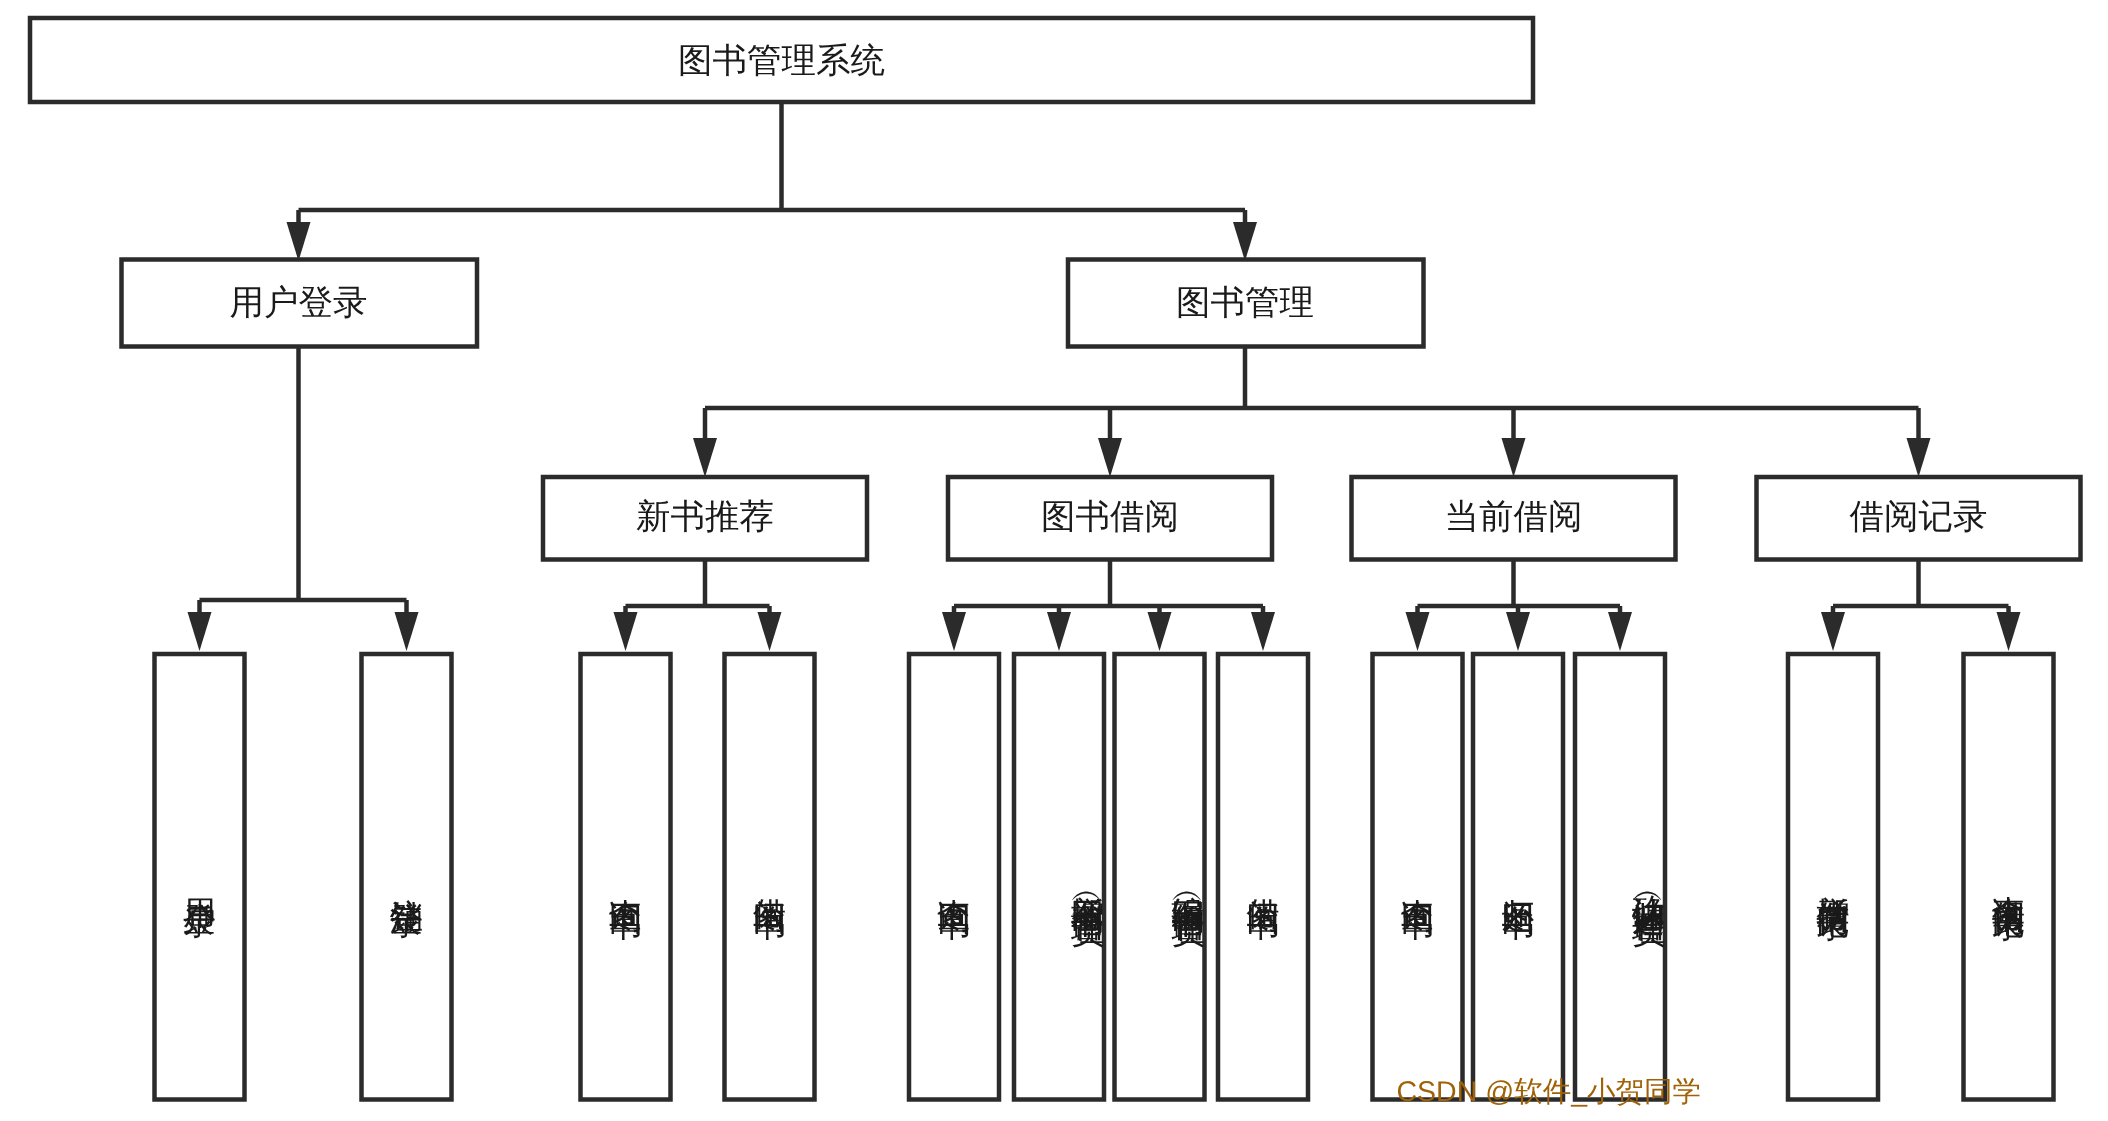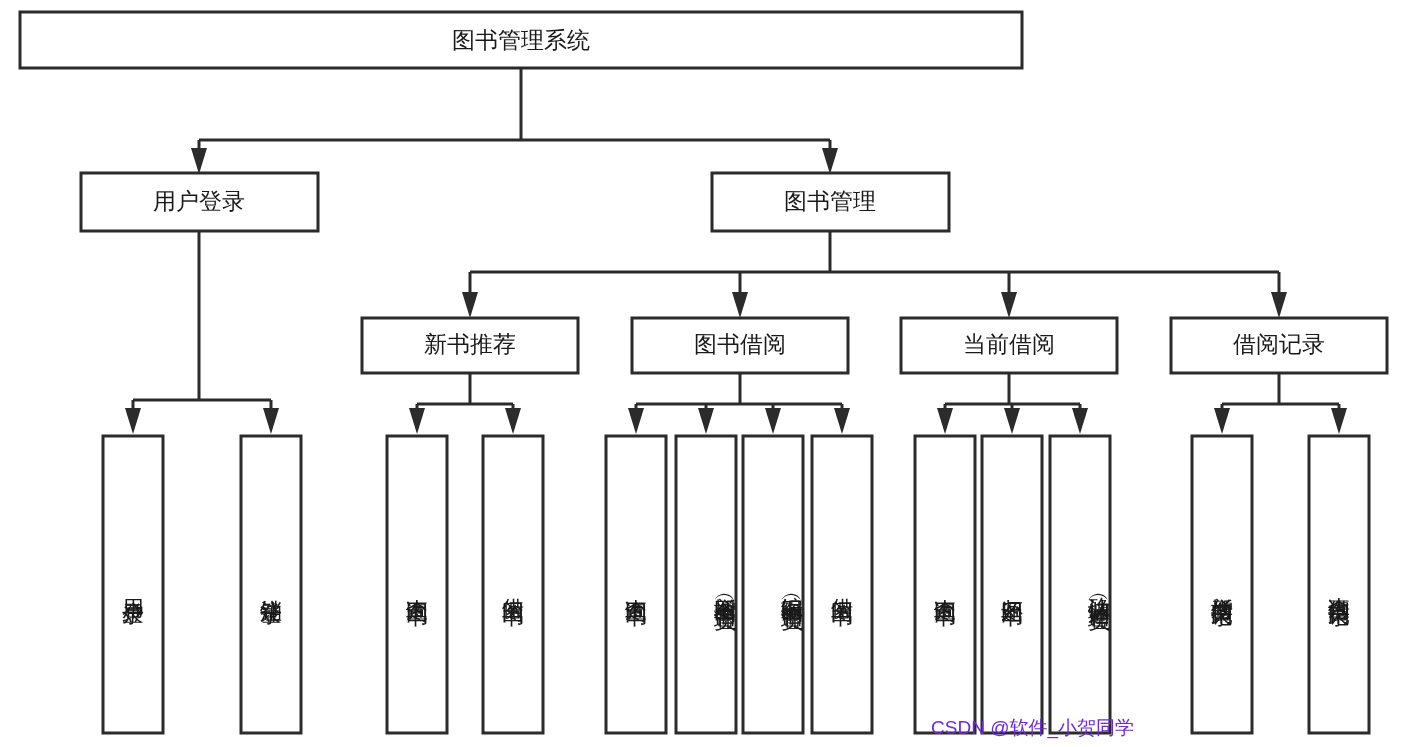--- a/index.html
+++ b/index.html
@@ -60,21 +60,21 @@
     white-space: nowrap;
     text-align: center;
     pointer-events: none;
   }
   .watermark {
     position: absolute;
     right: 8px;
     bottom: 6px;
     font-family: "Liberation Sans", "DejaVu Sans", sans-serif;
     font-size: 19px;
-    color: #6d28d9;
+    color: #a16207;
     white-space: nowrap;
   }
 </style>
 </head>
 <body>
 
 <div id="diagram-root">
 
   <svg id="flowchart" viewBox="0 0 1405 747">
 

